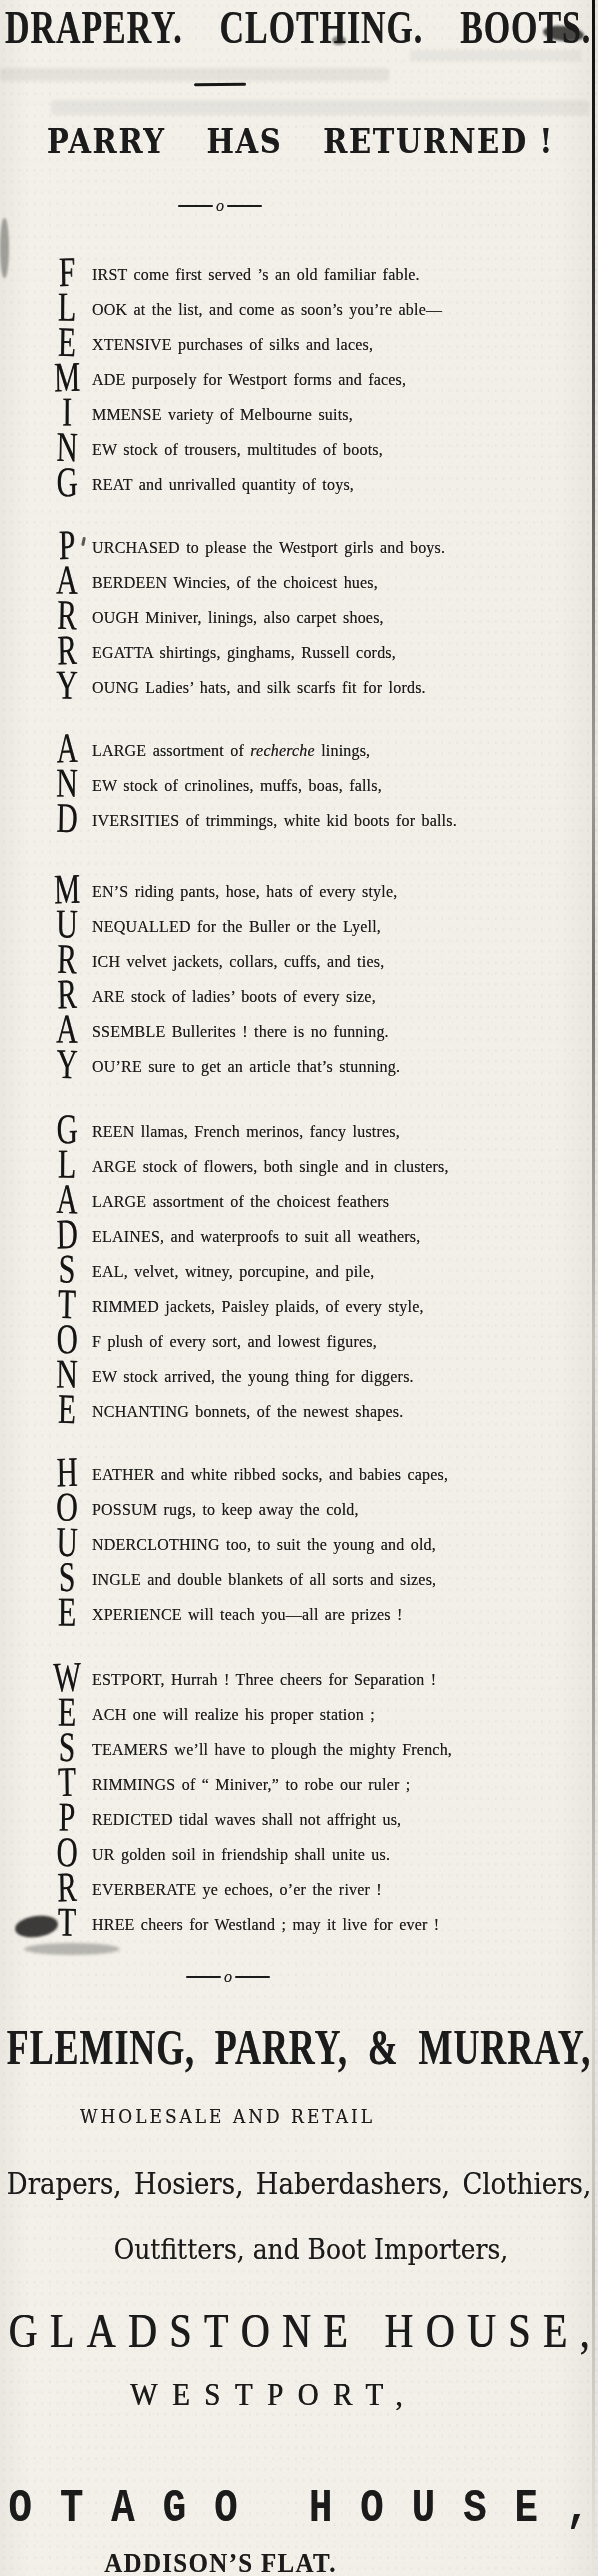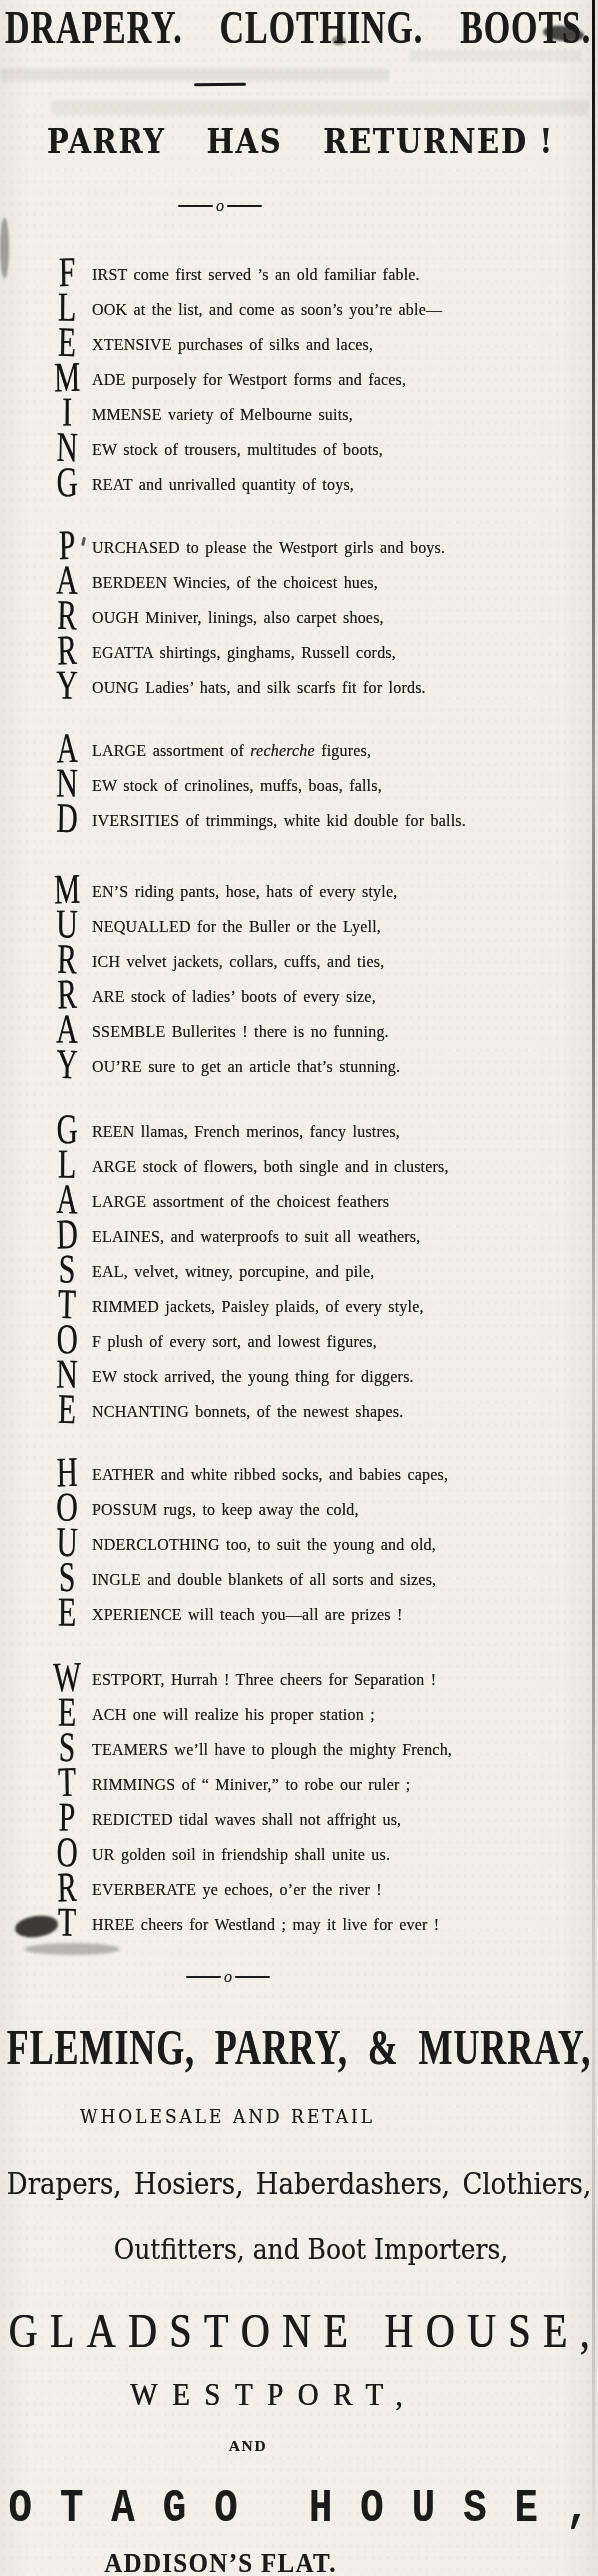--- a/index.html
+++ b/index.html
@@ -206,29 +206,29 @@
           <span class="verse"><span>EGATTA shirtings, ginghams, Russell cords,</span></span>
         </div>
         <div class="poem-row">
           <span class="initial">Y</span>
           <span class="verse"><span>OUNG Ladies’ hats, and silk scarfs fit for lords.</span></span>
         </div>
       </div>
       <div class="stanza stanza-2">
         <div class="poem-row">
           <span class="initial">A</span>
-          <span class="verse"><span>LARGE assortment of </span><i>recherche</i><span> figures,</span></span>
+          <span class="verse"><span>LARGE assortment of </span><i>recherche</i><span> linings,</span></span>
         </div>
         <div class="poem-row">
           <span class="initial">N</span>
           <span class="verse"><span>EW stock of crinolines, muffs, boas, falls,</span></span>
         </div>
         <div class="poem-row">
           <span class="initial">D</span>
-          <span class="verse"><span>IVERSITIES of trimmings, white kid double for balls.</span></span>
+          <span class="verse"><span>IVERSITIES of trimmings, white kid boots for balls.</span></span>
         </div>
       </div>
       <div class="stanza stanza-3">
         <div class="poem-row">
           <span class="initial">M</span>
           <span class="verse"><span>EN’S riding pants, hose, hats of every style,</span></span>
         </div>
         <div class="poem-row">
           <span class="initial">U</span>
           <span class="verse"><span>NEQUALLED for the Buller or the Lyell,</span></span>
@@ -377,21 +377,20 @@
       <span>E</span>
       <span class="sp">&nbsp;</span>
       <span>H</span>
       <span>O</span>
       <span>U</span>
       <span>S</span>
       <span>E</span>
       <span>,</span>
     </div>
   <div class="loc1">WESTPORT,</div>
-  <div class="conj">AND</div>
   <div class="premises2">
       <span>O</span>
       <span>T</span>
       <span>A</span>
       <span>G</span>
       <span>O</span>
       <span class="sp">&nbsp;</span>
       <span>H</span>
       <span>O</span>
       <span>U</span>

